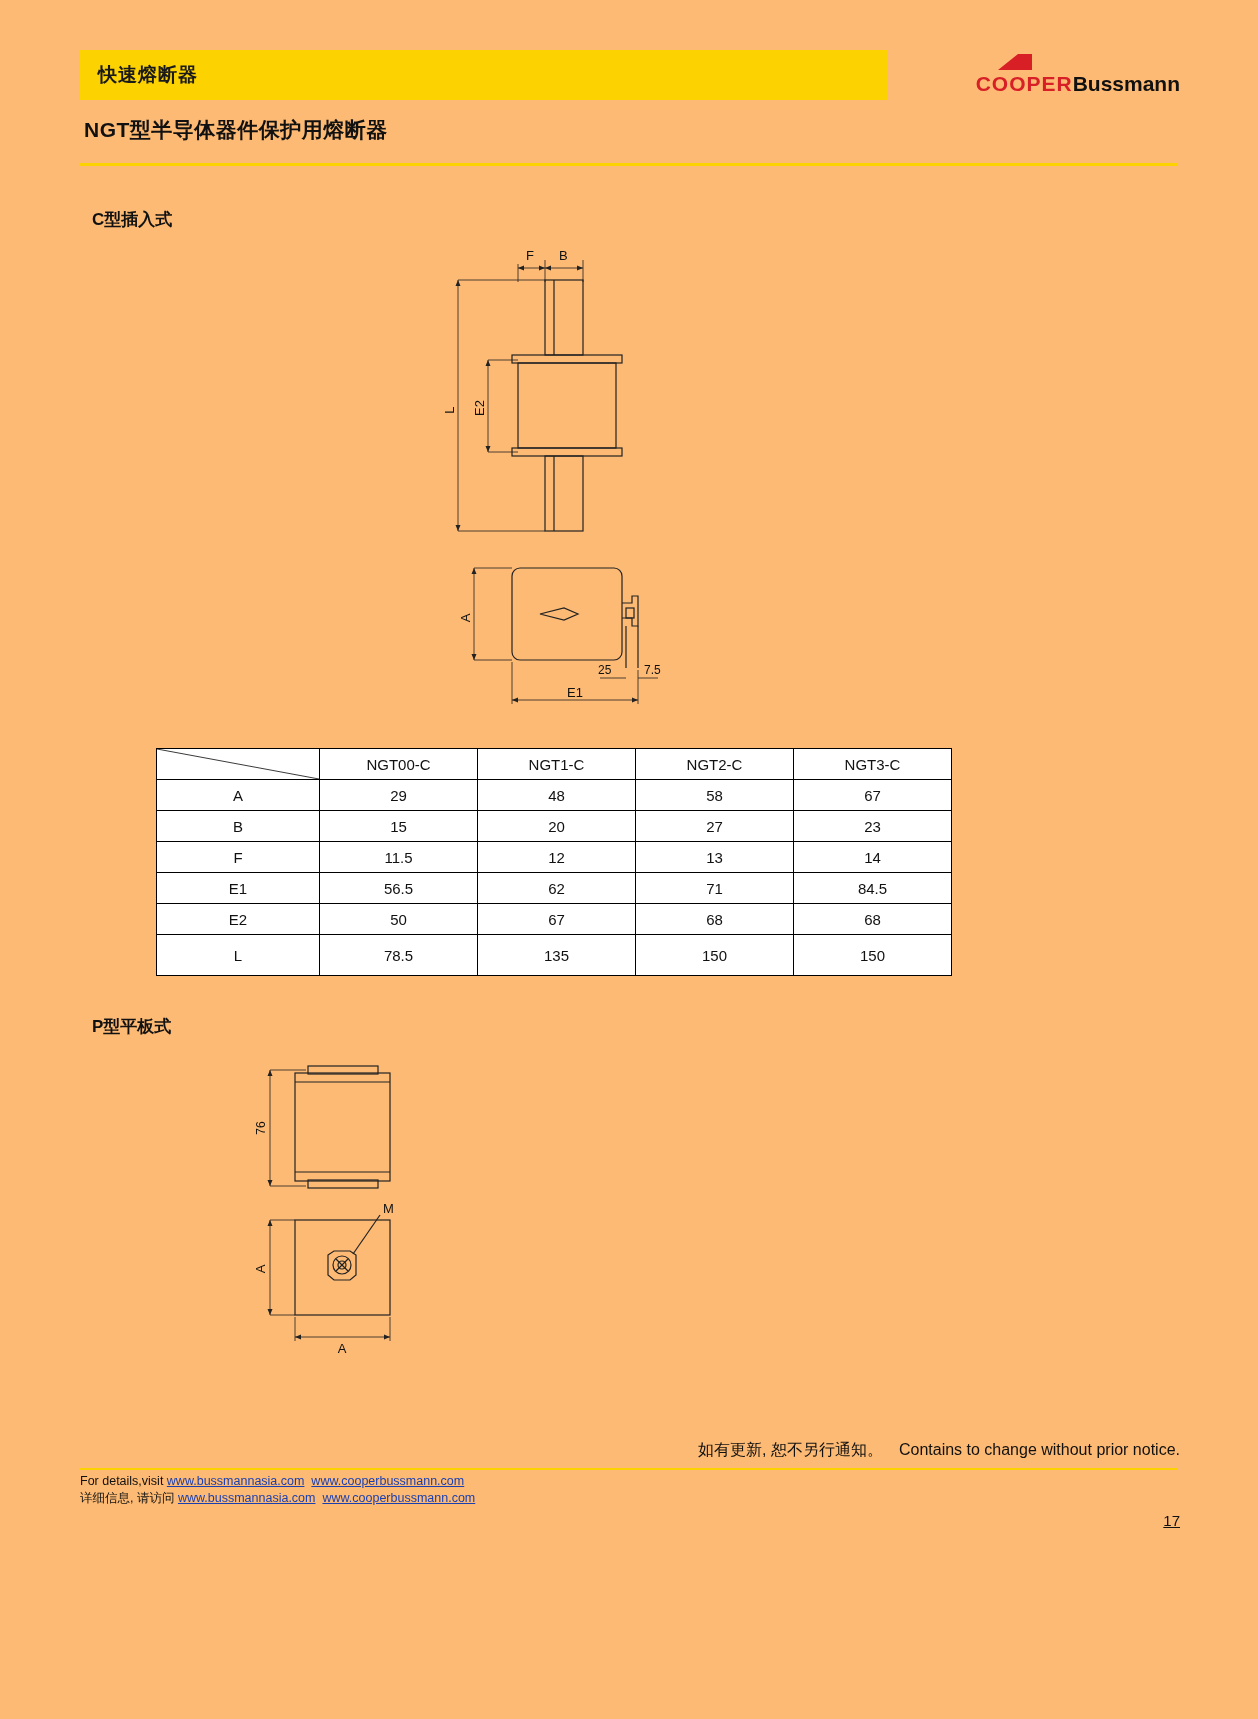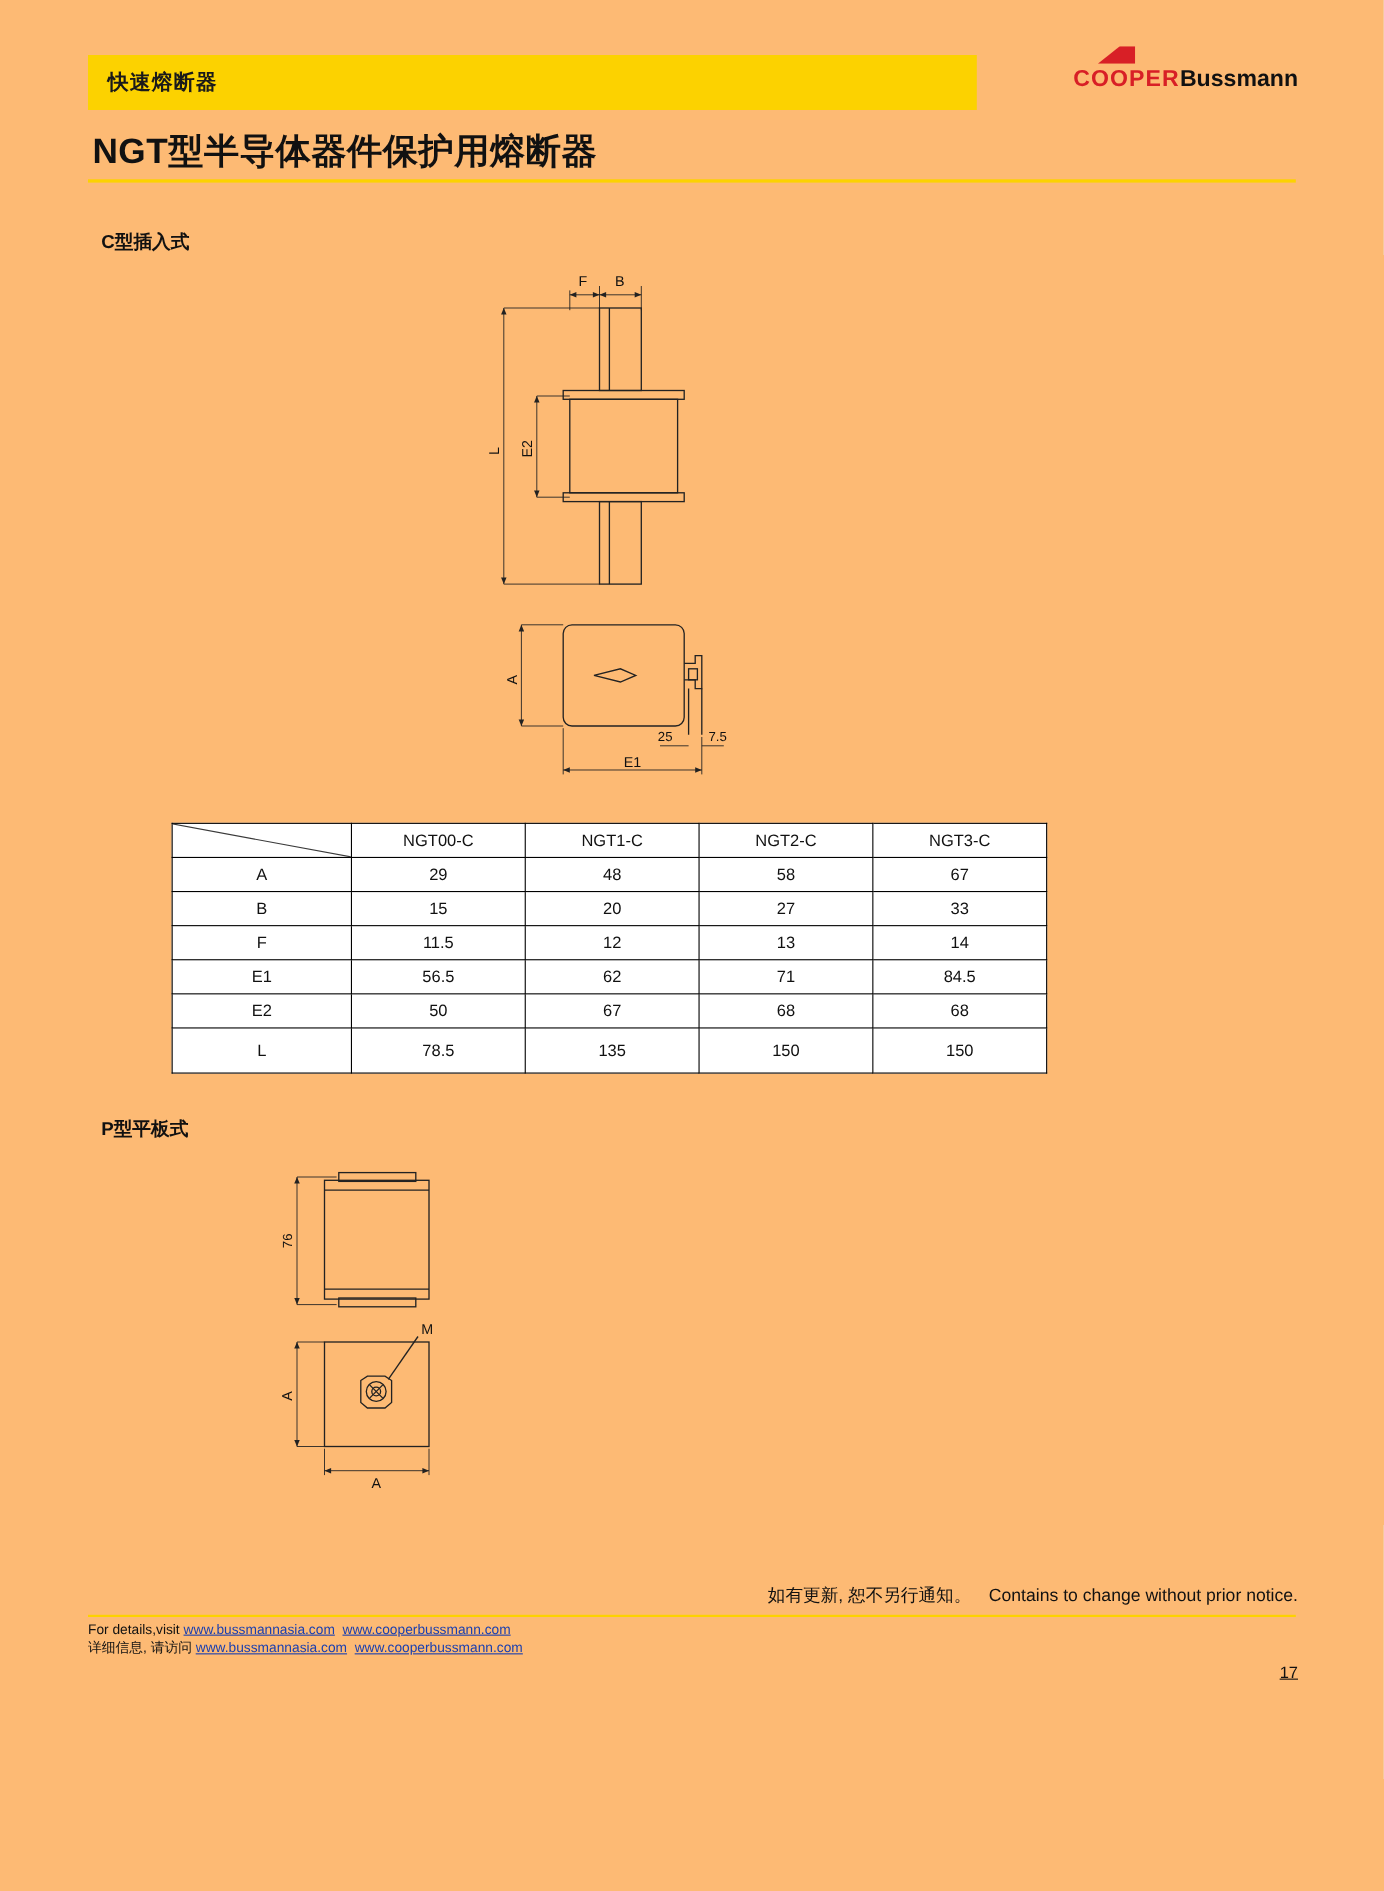--- a/index.html
+++ b/index.html
@@ -33,21 +33,21 @@
     left: 18px;
     top: 12px;
     font-size: 19px;
     font-weight: bold;
     color: #1a1a1a;
     letter-spacing: 1px;
   }
   .brand {
     position: absolute;
     right: 78px;
-    top: 40px;
+    top: 52px;
     width: 200px;
     height: 48px;
     text-decoration: underline;
   }
   .brand-mark {
     position: absolute;
     right: 148px;
     top: 2px;
     width: 34px;
     height: 16px;
@@ -67,21 +67,21 @@
   }
   .brand-text .bussmann {
     color: #111;
     letter-spacing: 0px;
   }
 
   .page-title {
     position: absolute;
     left: 84px;
     top: 116px;
-    font-size: 32px;
+    font-size: 21px;
     font-weight: bold;
     color: #111;
     letter-spacing: 0.5px;
   }
   .title-rule {
     position: absolute;
     left: 80px;
     top: 163px;
     width: 1098px;
     height: 3px;
@@ -312,21 +312,21 @@
       <td>29</td>
       <td>48</td>
       <td>58</td>
       <td>67</td>
     </tr>
     <tr>
       <td>B</td>
       <td>15</td>
       <td>20</td>
       <td>27</td>
-      <td>33</td>
+      <td>23</td>
     </tr>
     <tr>
       <td>F</td>
       <td>11.5</td>
       <td>12</td>
       <td>13</td>
       <td>14</td>
     </tr>
     <tr>
       <td>E1</td>

